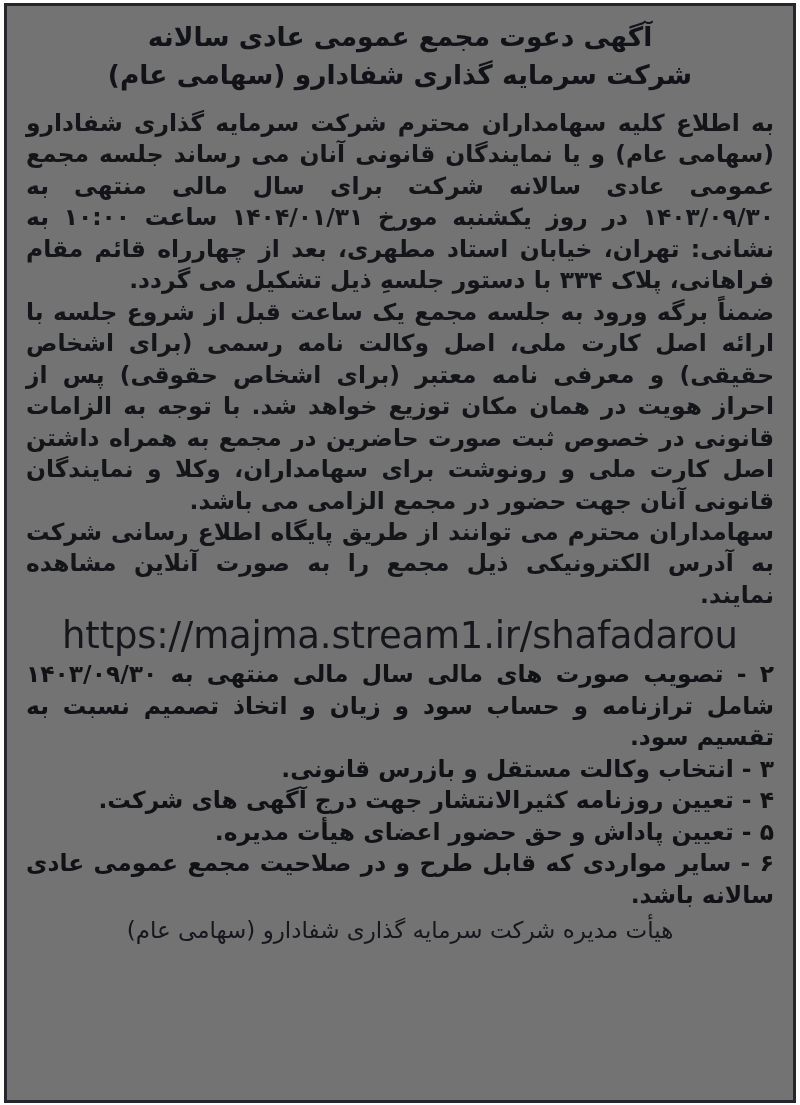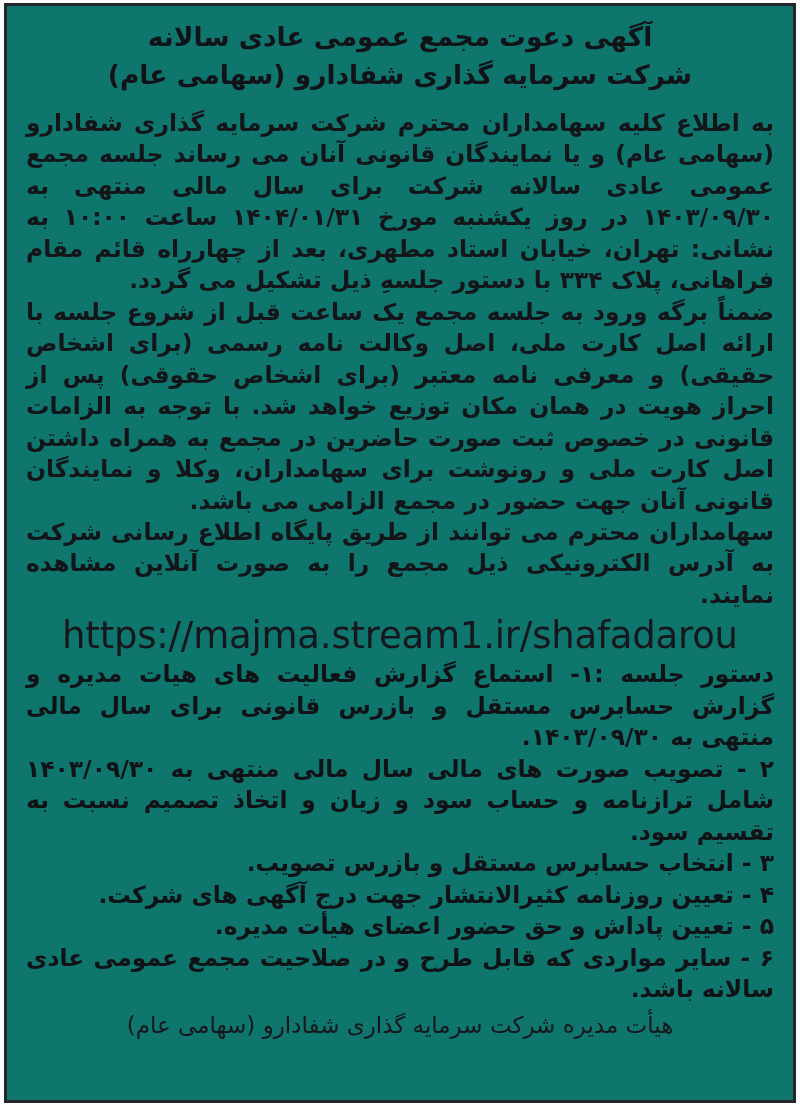--- a/index.html
+++ b/index.html
@@ -35,21 +35,21 @@
   }
 
   .page-inner {
     position: absolute;
     top: 3px;
     left: 4px;
     right: 4px;
     bottom: 2px;
     box-sizing: border-box;
     padding: 10px 22px 4px 22px;
-    background: #0f766e;
+    background: #737373;
     overflow: hidden;
   }
 
   
   .headline {
     text-align: center;
     color: #111318;
     font-weight: 700;
     line-height: 1.30;
     letter-spacing: 0.1px;
@@ -157,32 +157,29 @@
 
       <p class="para">سهامداران محترم می توانند از طریق پایگاه اطلاع رسانی شرکت به آدرس الکترونیکی ذیل مجمع را به صورت آنلاین مشاهده نمایند.</p>
 
 
       <p class="url-line">https://majma.stream1.ir/shafadarou</p>
 
     </div>
 
     <div class="agenda">
 
-      <p class="agenda-item first-item">
-        <span class="agenda-lead">دستور جلسه :</span><span>۱-</span> <span>استماع گزارش فعالیت های هیات مدیره و گزارش حسابرس مستقل و بازرس قانونی برای سال مالی منتهی به ۱۴۰۳/۰۹/۳۰.</span>
-      </p>
 
       <p class="agenda-item">
         <span>۲ -</span>
         <span>تصویب صورت های مالی سال مالی منتهی به ۱۴۰۳/۰۹/۳۰ شامل ترازنامه و حساب سود و زیان و اتخاذ تصمیم نسبت به تقسیم سود.</span>
       </p>
 
       <p class="agenda-item">
         <span>۳ -</span>
-        <span>انتخاب حسابرس مستقل و بازرس تصویب.</span>
+        <span>انتخاب وکالت مستقل و بازرس قانونی.</span>
       </p>
 
       <p class="agenda-item">
         <span>۴ -</span>
         <span>تعیین روزنامه کثیرالانتشار جهت درج آگهی های شرکت.</span>
       </p>
 
       <p class="agenda-item">
         <span>۵ -</span>
         <span>تعیین پاداش و حق حضور اعضای هیأت مدیره.</span>

